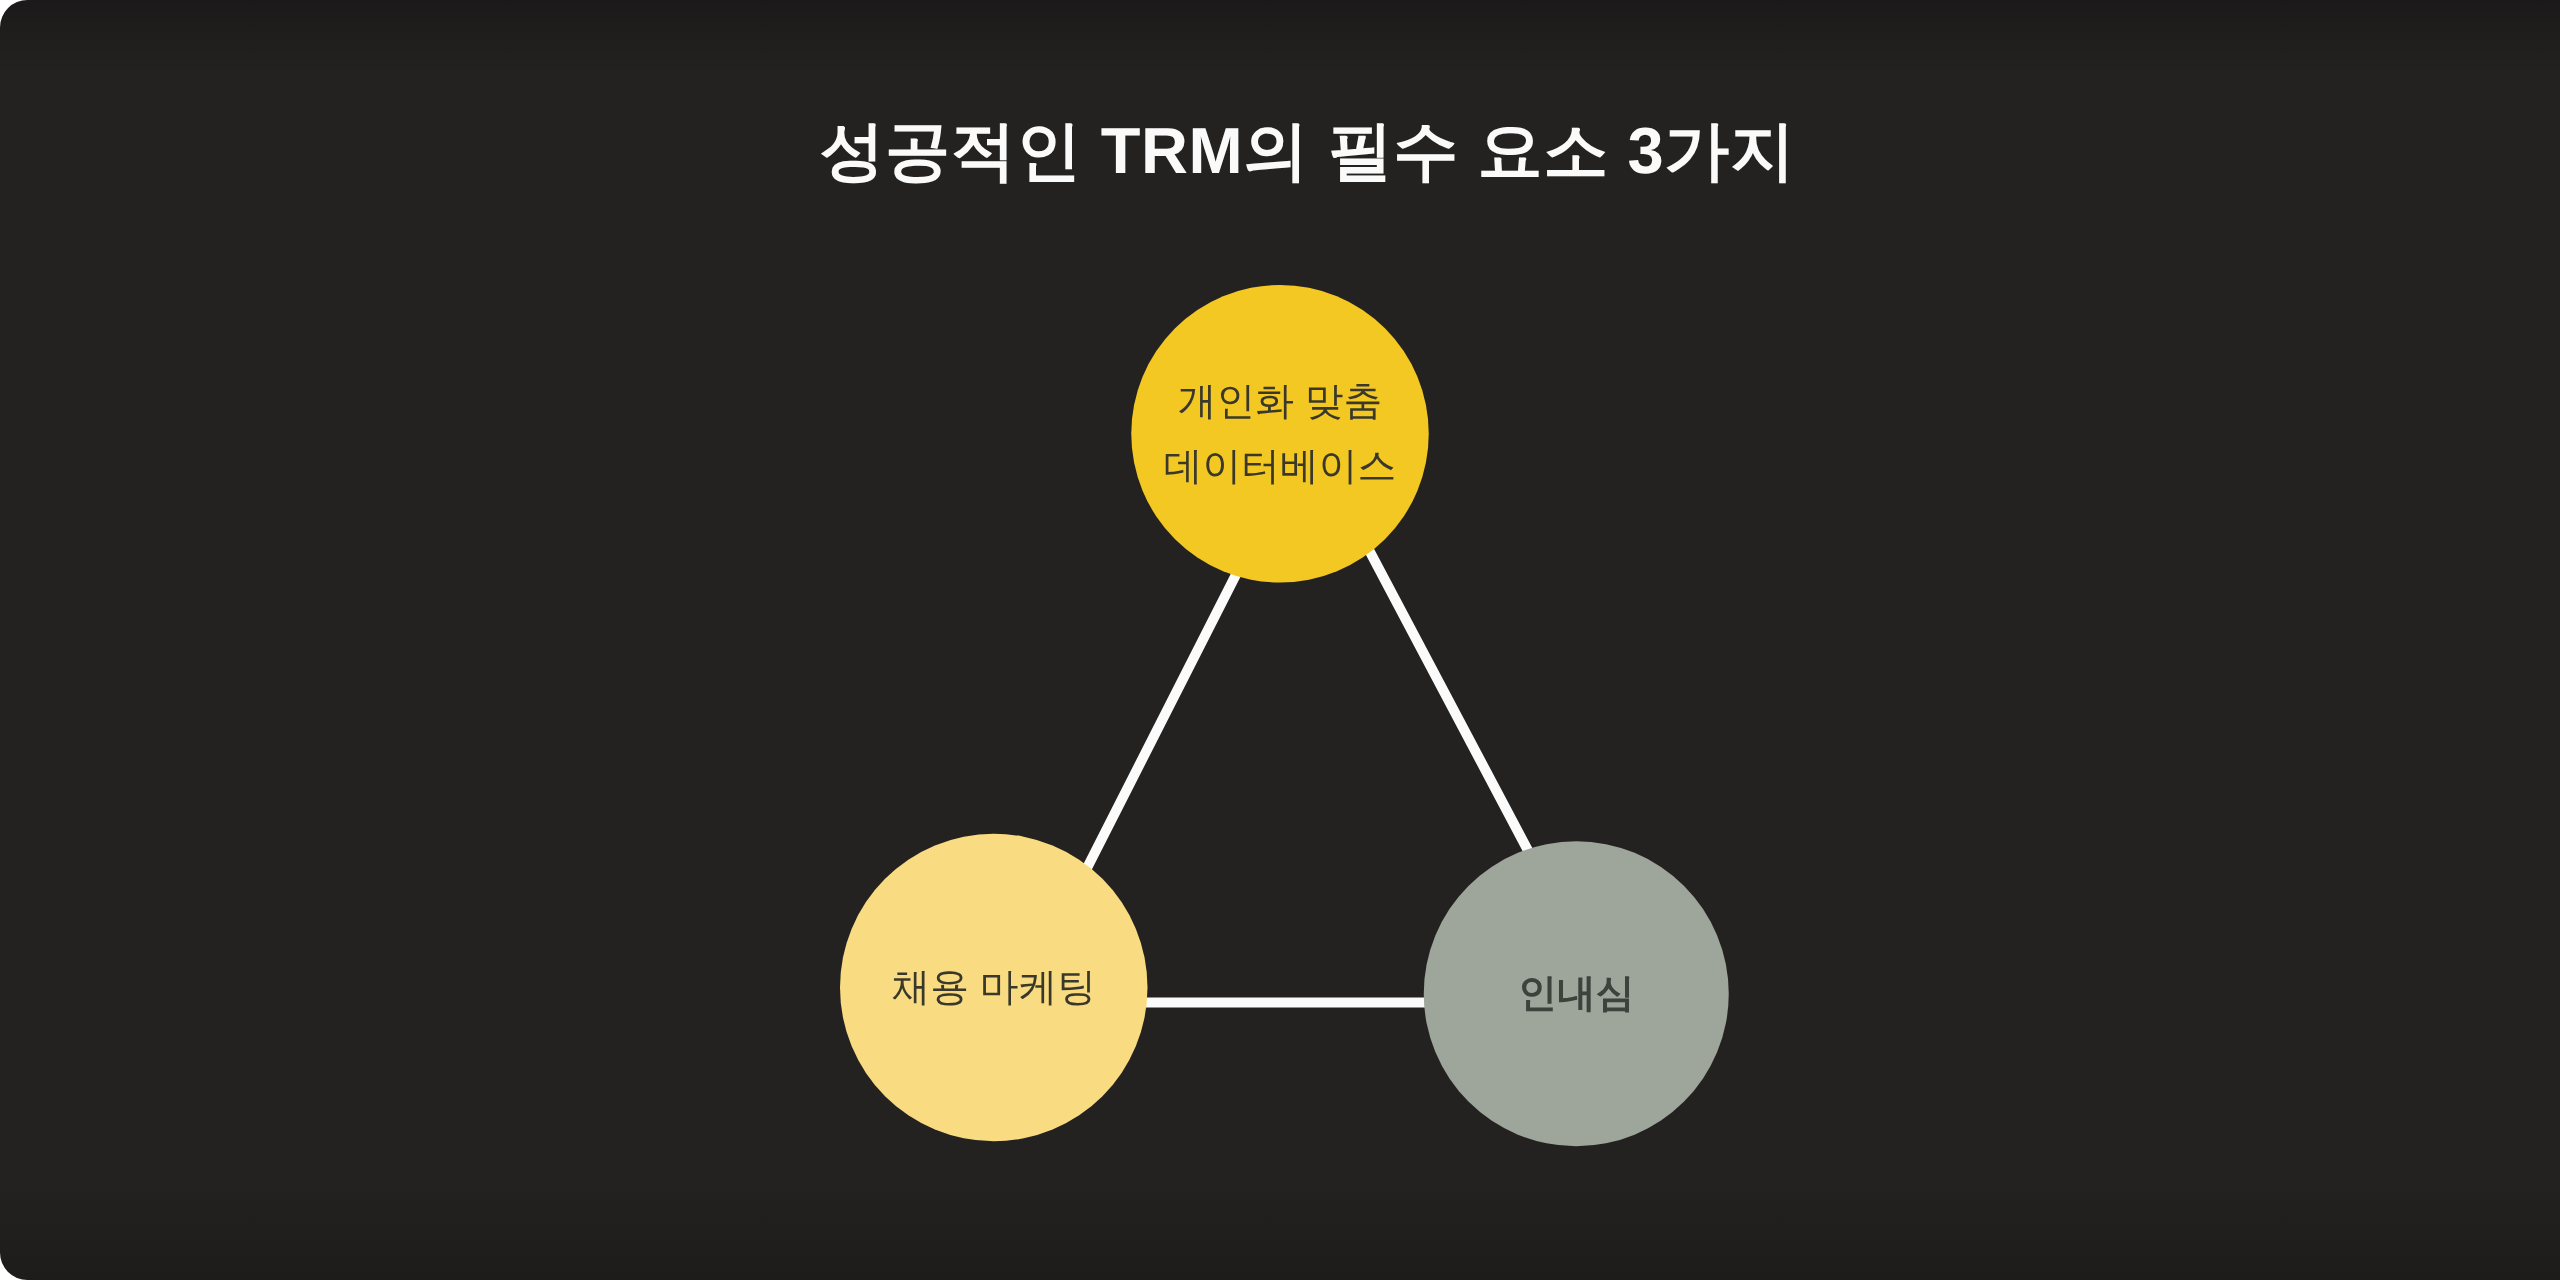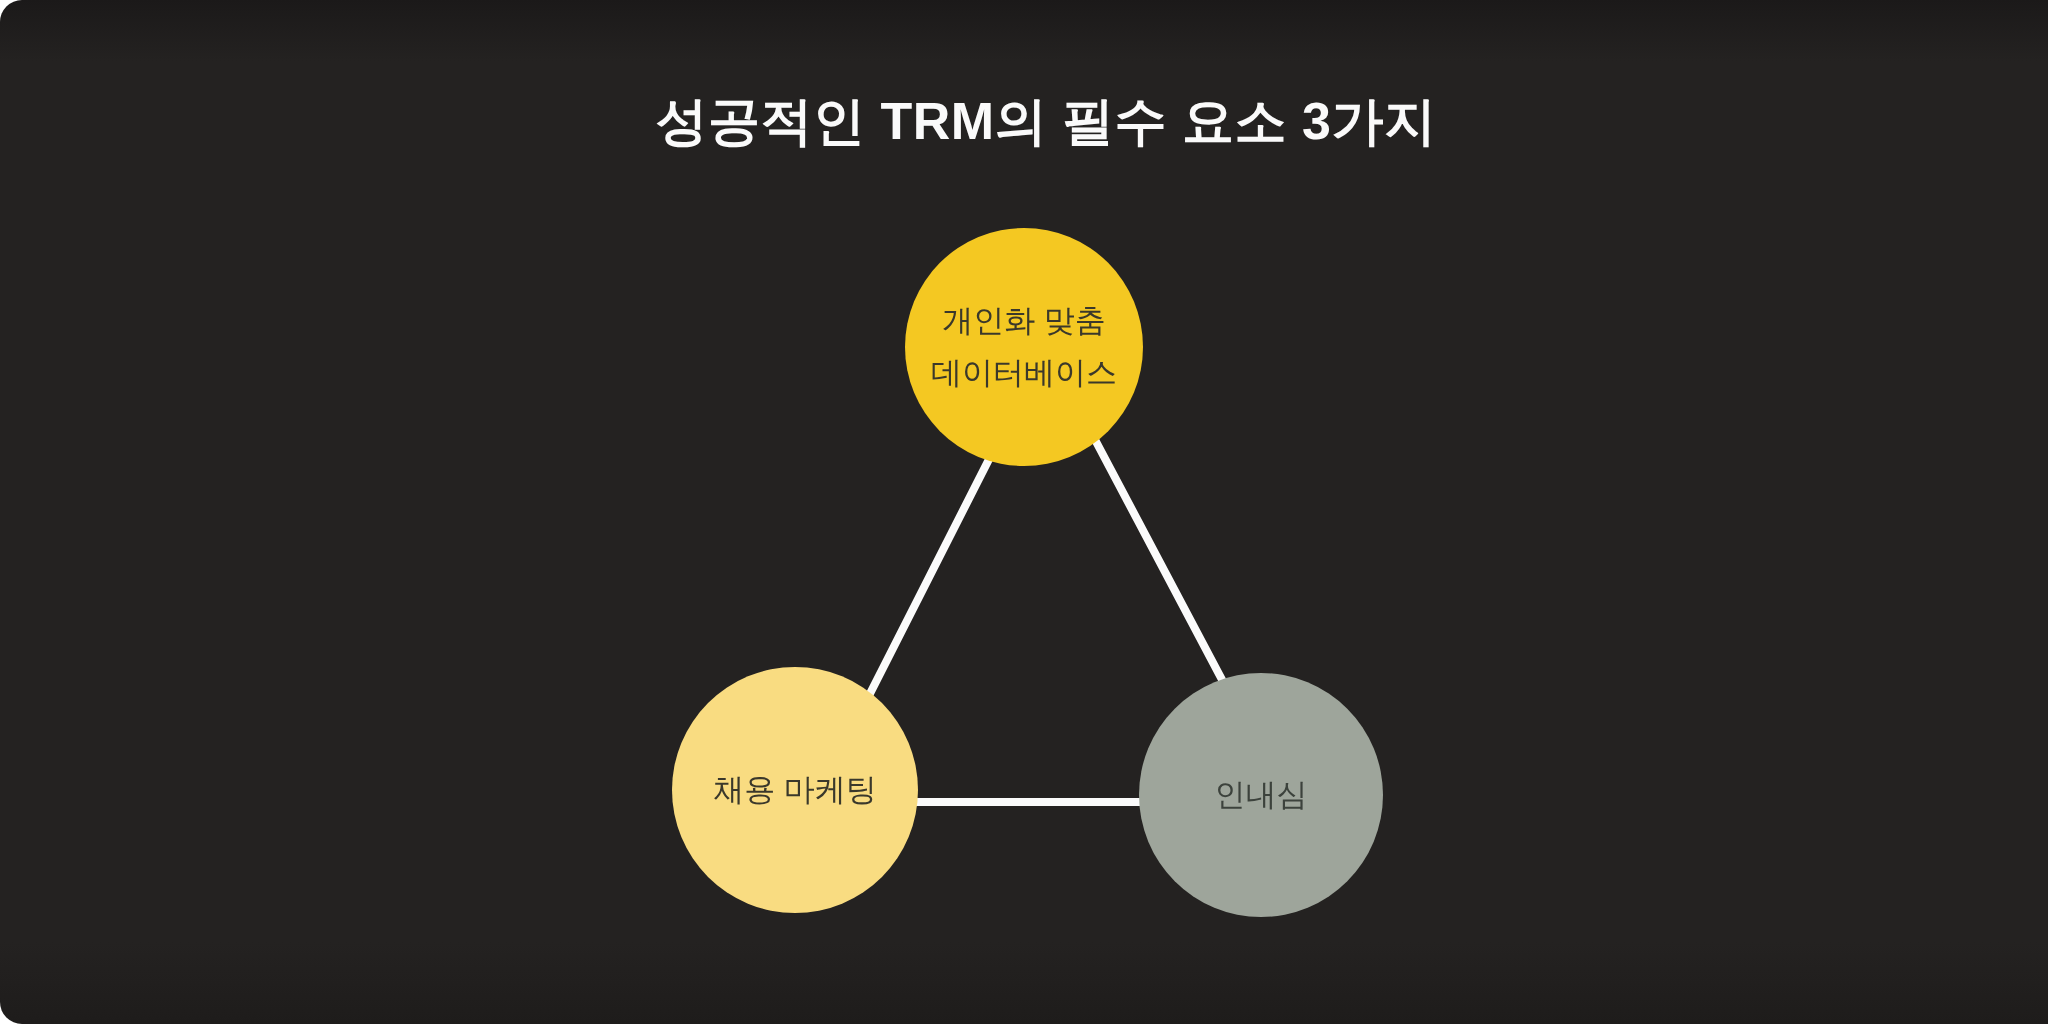--- a/index.html
+++ b/index.html
@@ -66,20 +66,21 @@
     left: 672px;
     top: 667px;
     width: 246px;
     height: 246px;
   }
   .node-bottom-right {
     left: 1139px;
     top: 673px;
     width: 244px;
     height: 244px;
+    font-weight: bold;
   }
 </style>
 </head>
 <body>
 
 <div class="canvas" style="background-color: rgb(35, 33, 32);">
 
   <div class="title" style="color: rgb(250, 250, 250);">성공적인 TRM의 필수 요소 3가지</div>
 
   <svg class="connectors" viewBox="0 0 2048 1024" xmlns="http://www.w3.org/2000/svg">

